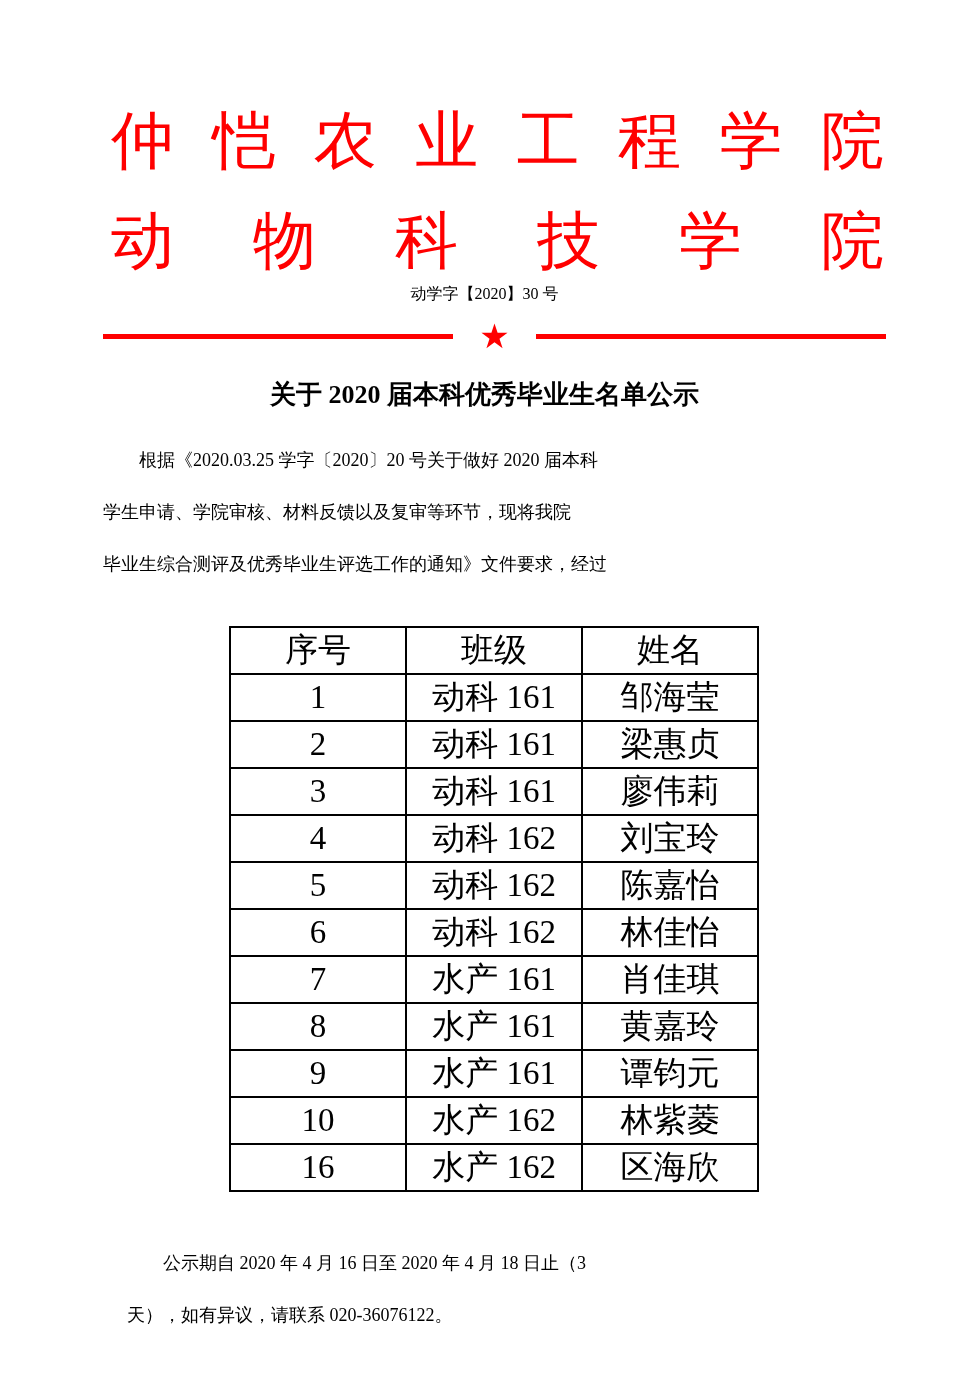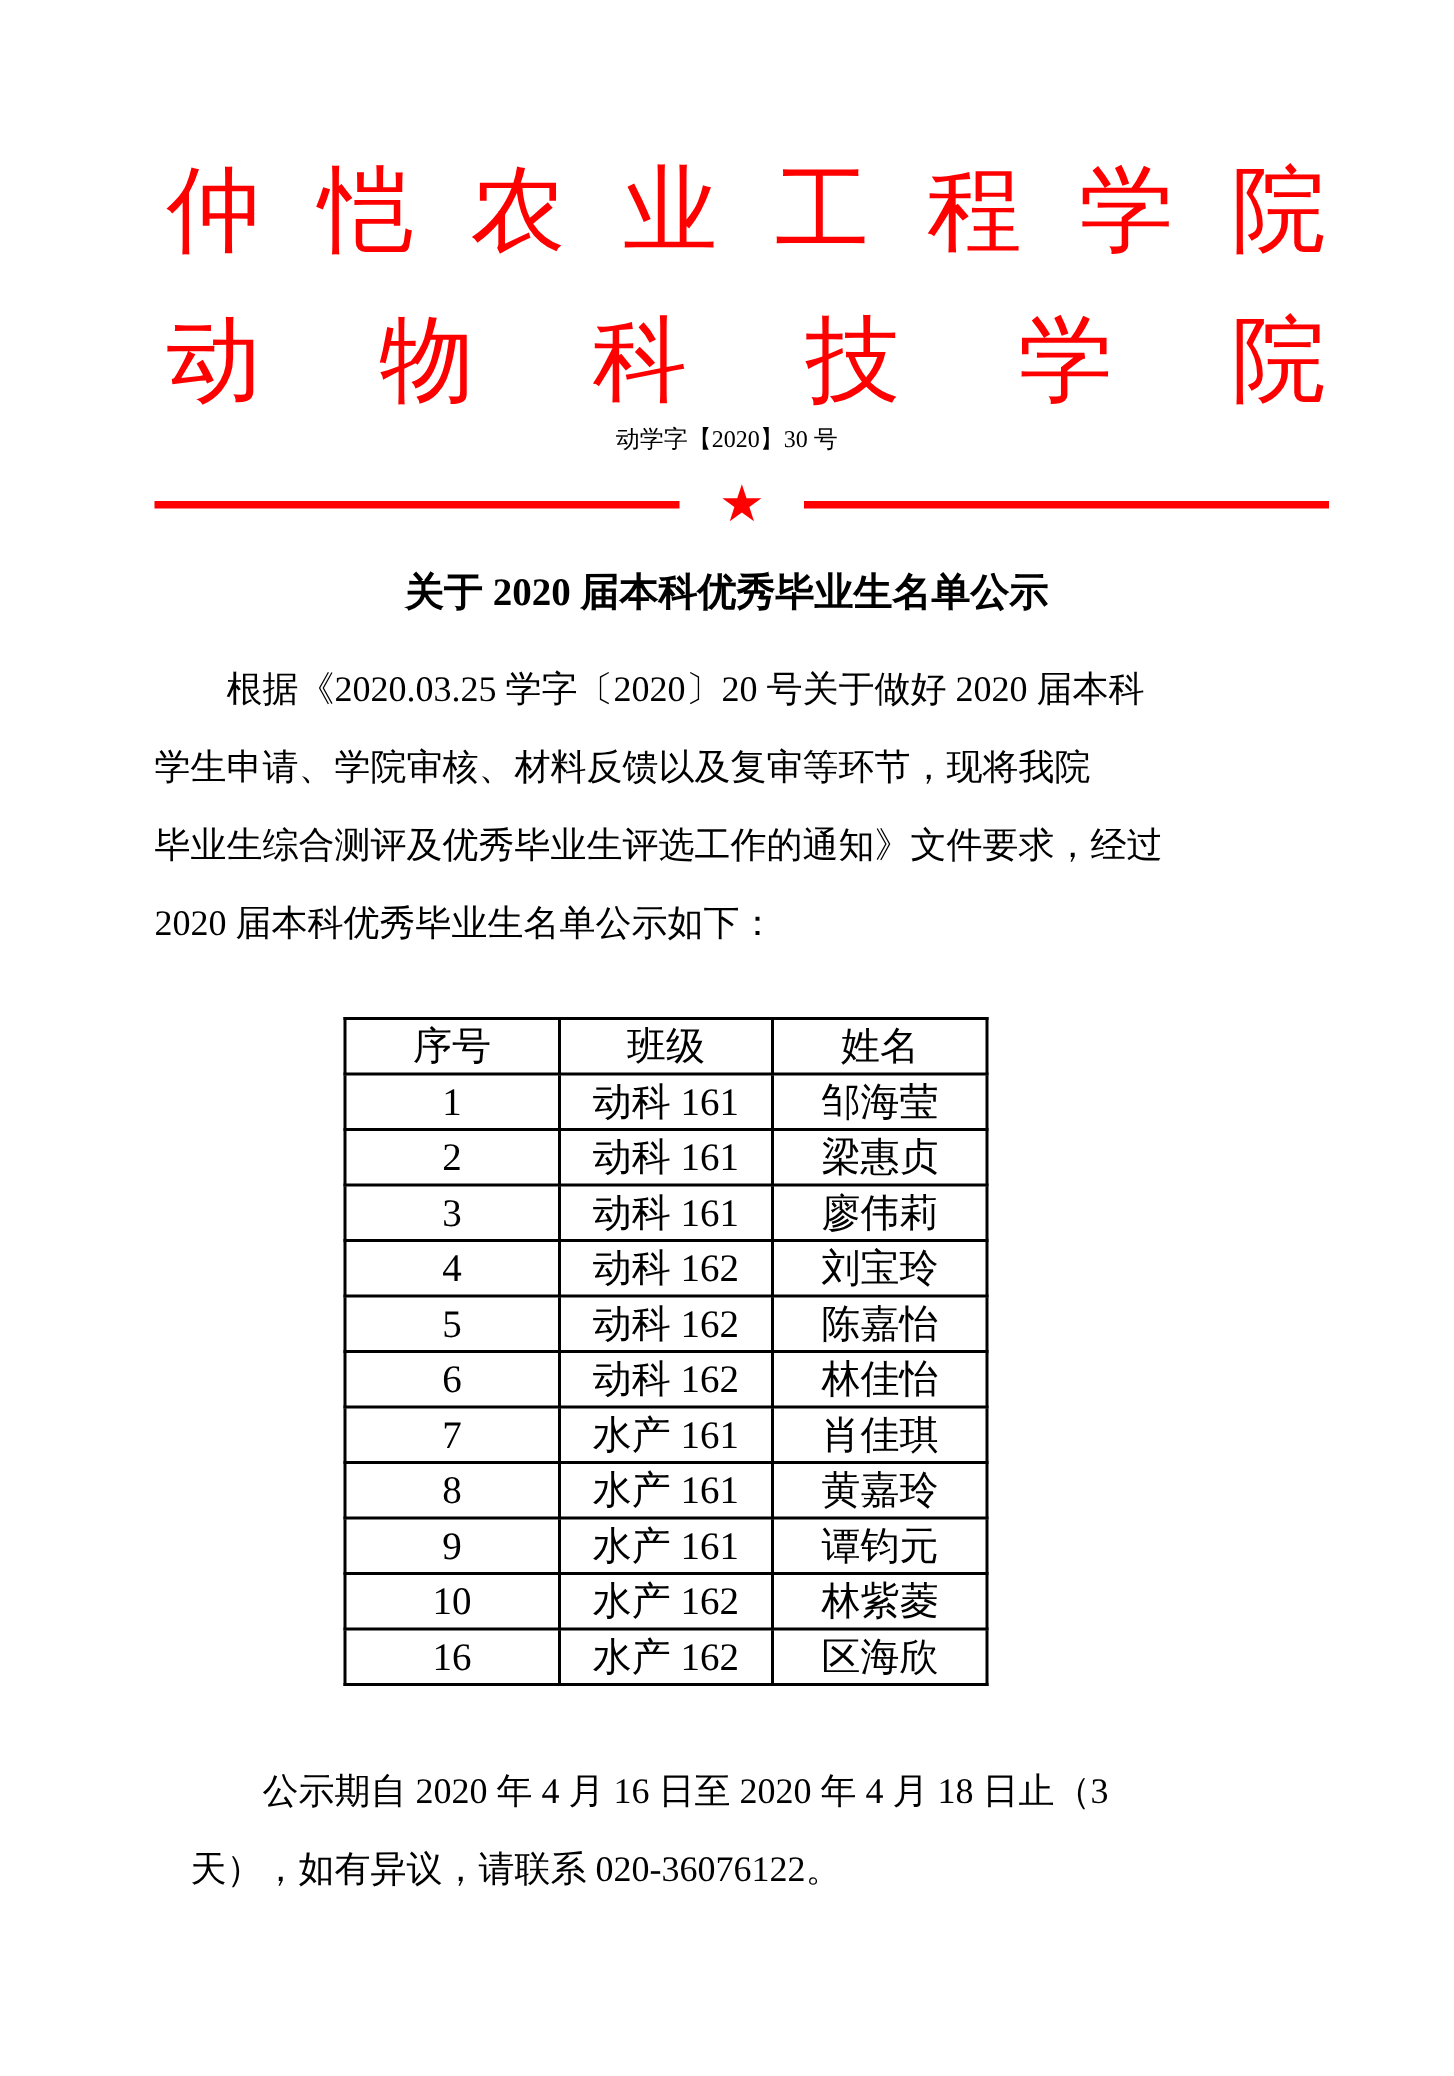--- a/index.html
+++ b/index.html
@@ -57,33 +57,33 @@
   .title {
     text-align: center;
     font-size: 26px;
     line-height: 34px;
     font-weight: bold;
     margin-top: 26px;
   }
 
   .body-para { margin-top: 22px; }
   .body-line {
-    font-size: 24px;
+    font-size: 18px;
     line-height: 52px;
     white-space: pre;
   }
   .body-para div:first-of-type { text-indent: 2em; }
 
   
   .roster {
     border-collapse: collapse;
     table-layout: fixed;
-    width: 430px;
+    width: 530px;
     margin: 36px 0 0 126px;
-    font-size: 26px;
+    font-size: 33px;
   }
   .roster th, .roster td {
     border: 2px solid #000000;
     font-weight: normal;
     text-align: center;
     vertical-align: middle;
     height: 36px;
     padding: 0;
     white-space: pre;
   }
@@ -127,21 +127,20 @@
     <h1 class="title">关于 2020 届本科优秀毕业生名单公示</h1>
 
     <div class="body-para">
 
         <div class="body-line">根据《2020.03.25 学字〔2020〕20 号关于做好 2020 届本科</div>
 
         <div class="body-line">学生申请、学院审核、材料反馈以及复审等环节，现将我院</div>
 
         <div class="body-line">毕业生综合测评及优秀毕业生评选工作的通知》文件要求，经过</div>
 
-        <div class="body-line">2020 届本科优秀毕业生名单公示如下：</div>
       </div>
 
     <table class="roster">
       <thead>
         <tr>
 
             <th>序号</th>
 
             <th>班级</th>
 

